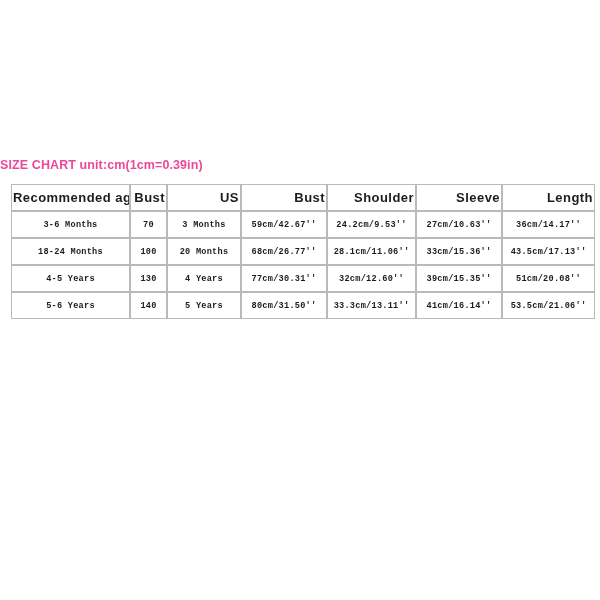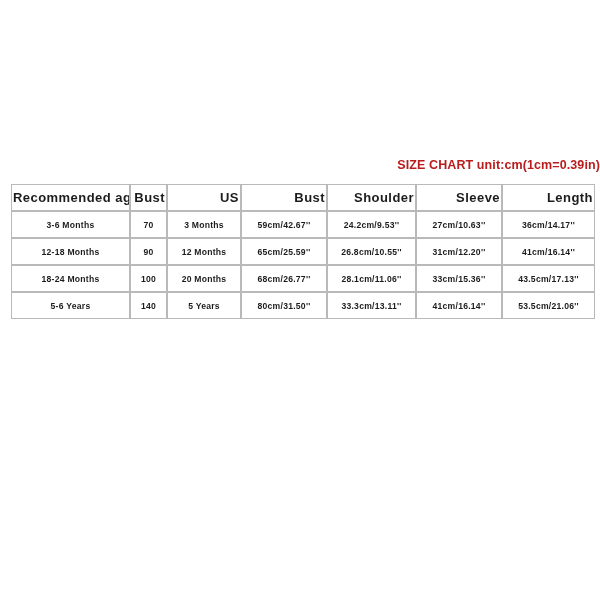--- a/index.html
+++ b/index.html
@@ -18,24 +18,24 @@
     width: 600px;
     height: 600px;
     background: #ffffff;
   }
   #chart-title {
     position: absolute;
     left: 0;
     top: 158;
     top: 158px;
     width: 600px;
-    text-align: right;
+    text-align: left;
     font-size: 12.5px;
     font-weight: bold;
-    color: #b91c1c;
+    color: #ec4899;
     letter-spacing: 0.1px;
     white-space: nowrap;
   }
   #size-table-wrap {
     position: absolute;
     left: 11px;
     top: 184px;
     width: 584px;
   }
   table.size-table {
@@ -60,20 +60,21 @@
     padding: 0 1px;
     overflow: hidden;
   }
   table.size-table thead td {
     font-size: 13px;
     letter-spacing: 0.45px;
     text-align: right;
   }
   table.size-table tbody td {
     letter-spacing: 0.25px;
+    font-family: Liberation Mono, monospace;
   }
   
   col.c-age    { width: 119px; }
   col.c-size   { width: 37px; }
   col.c-us     { width: 74px; }
   col.c-bust   { width: 86px; }
   col.c-should { width: 89px; }
   col.c-sleeve { width: 86px; }
   col.c-length { width: 93px; }
 </style>
@@ -110,36 +111,36 @@
           <tr>
             <td>3-6 Months</td>
             <td>70</td>
             <td>3 Months</td>
             <td>59cm/42.67''</td>
             <td>24.2cm/9.53''</td>
             <td>27cm/10.63''</td>
             <td>36cm/14.17''</td>
           </tr>
           <tr>
-            <td>12-18 Months</td>
-            <td>90</td>
-            <td>12 Months</td>
-            <td>65cm/25.59''</td>
-            <td>26.8cm/10.55''</td>
-            <td>31cm/12.20''</td>
-            <td>41cm/16.14''</td>
-          </tr>
-          <tr>
             <td>18-24 Months</td>
             <td>100</td>
             <td>20 Months</td>
             <td>68cm/26.77''</td>
             <td>28.1cm/11.06''</td>
             <td>33cm/15.36''</td>
             <td>43.5cm/17.13''</td>
+          </tr>
+          <tr>
+            <td>4-5 Years</td>
+            <td>130</td>
+            <td>4 Years</td>
+            <td>77cm/30.31''</td>
+            <td>32cm/12.60''</td>
+            <td>39cm/15.35''</td>
+            <td>51cm/20.08''</td>
           </tr>
           <tr>
             <td>5-6 Years</td>
             <td>140</td>
             <td>5 Years</td>
             <td>80cm/31.50''</td>
             <td>33.3cm/13.11''</td>
             <td>41cm/16.14''</td>
             <td>53.5cm/21.06''</td>
           </tr>

